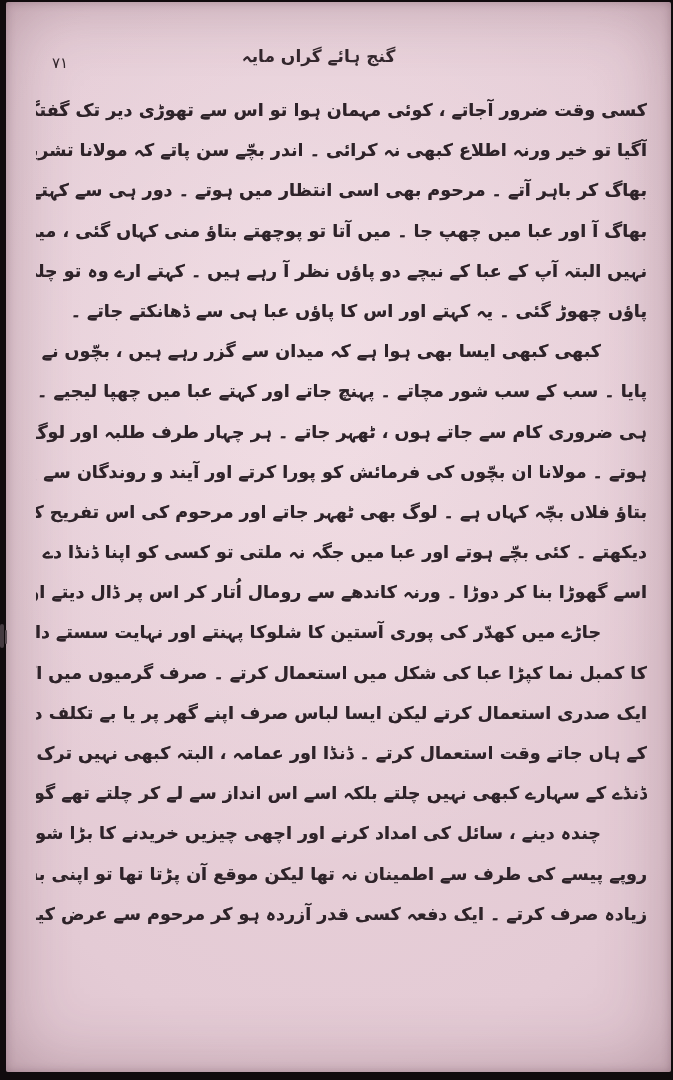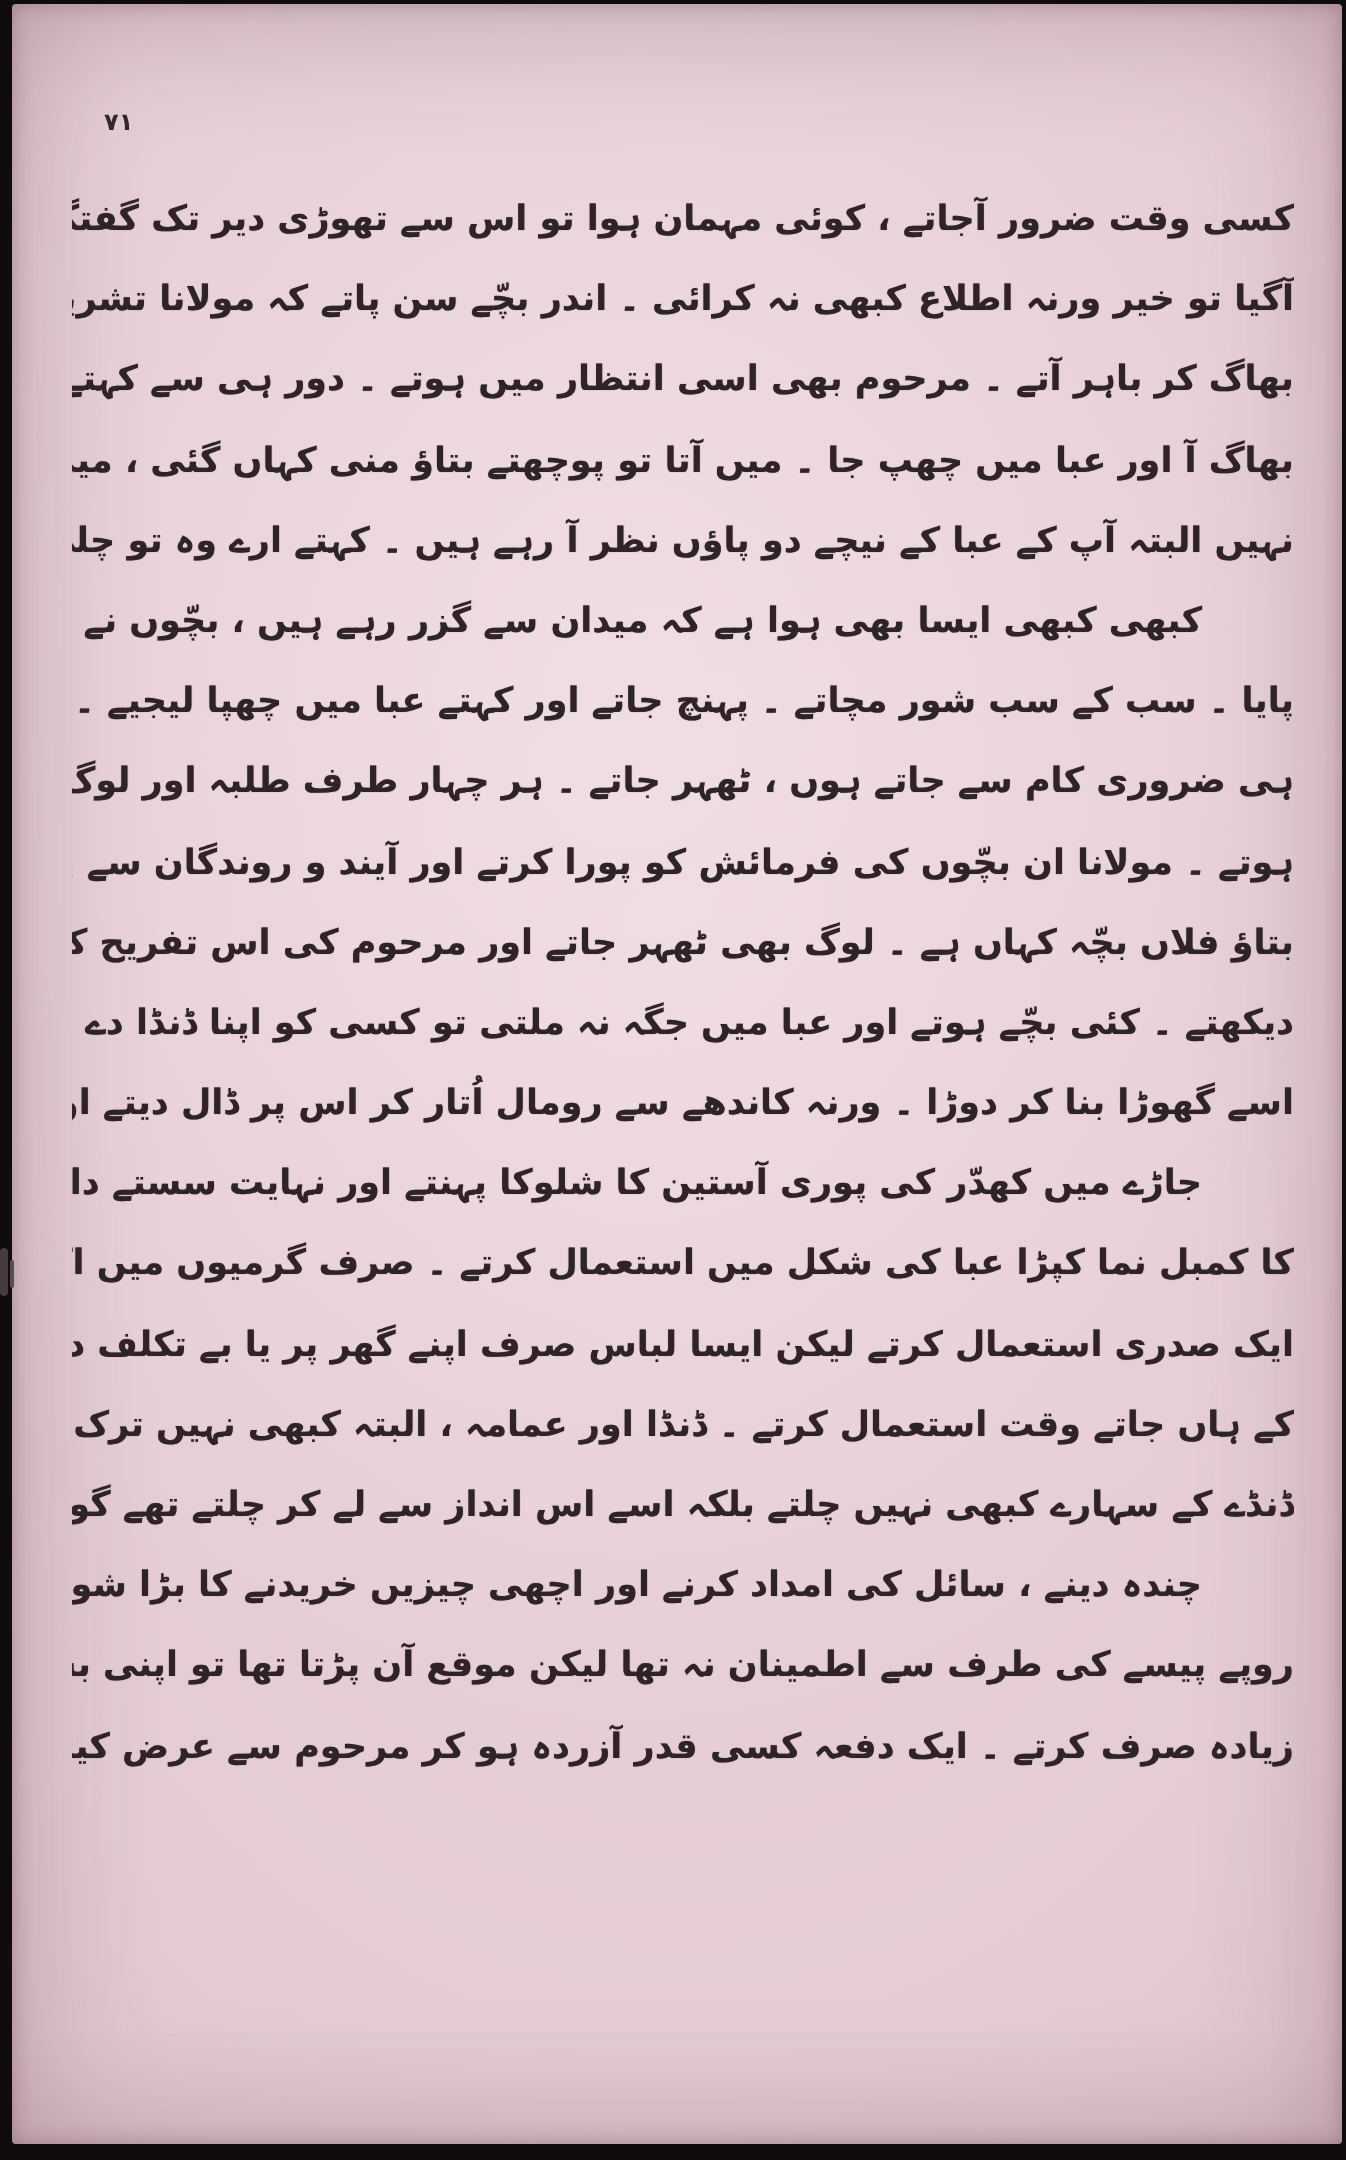--- a/index.html
+++ b/index.html
@@ -11,21 +11,21 @@
   .paper{
     position:absolute;left:6px;top:2px;right:2px;bottom:8px;
     background:
       radial-gradient(ellipse 120% 90% at 46% 32%, rgba(255,246,250,.35) 0%, rgba(255,246,250,0) 55%),
       radial-gradient(ellipse 140% 120% at 50% 45%, #ead2da 0%, #e4cbd5 45%, #d6bac6 75%, #bda0ae 96%, #a98d9b 100%);
     box-shadow: inset 0 0 70px rgba(92,52,66,.32), inset 0 0 10px rgba(60,30,42,.28);
     border-radius:2px;
   }
   .page-number{
     position:absolute;top:52px;left:46px;
-    font-size:12px;font-weight:700;color:#33272d;
+    font-size:15px;font-weight:400;color:#33272d;
     direction:rtl;
   }
   .page-title{
     position:absolute;top:44px;left:0;right:40px;
     text-align:center;
     font-size:17px;font-weight:700;color:#33272d;
     direction:rtl;
   }
   .text-block{
     position:absolute;top:88px;left:30px;right:24px;
@@ -55,26 +55,28 @@
   .edge-artifact2{
     position:absolute;left:5px;top:630px;width:2px;height:14px;
     background:#5a4c53;border-radius:2px;
   }
 </style>
 </head>
 <body>
 
 <div class="paper">
   <div class="page-number">۷۱</div>
+  <div class="page-title">گنج ہائے گراں مایہ</div>
   <div class="text-block">
       <div class="line">کسی وقت ضرور آجاتے ، کوئی مہمان ہوا تو اس سے تھوڑی دیر تک گفتگو کی ، میں</div>
       <div class="line">آگیا تو خیر ورنہ اطلاع کبھی نہ کرائی ۔ اندر بچّے سن پاتے کہ مولانا تشریف لائے ہیں</div>
       <div class="line">بھاگ کر باہر آتے ۔ مرحوم بھی اسی انتظار میں ہوتے ۔ دور ہی سے کہتے بھاگ آ</div>
       <div class="line">بھاگ آ اور عبا میں چھپ جا ۔ میں آتا تو پوچھتے بتاؤ منی کہاں گئی ، میں کہتا معلوم</div>
       <div class="line">نہیں البتہ آپ کے عبا کے نیچے دو پاؤں نظر آ رہے ہیں ۔ کہتے ارے وہ تو چلی گئی اپنے</div>
+      <div class="line end">پاؤں چھوڑ گئی ۔ یہ کہتے اور اس کا پاؤں عبا ہی سے ڈھانکتے جاتے ۔</div>
       <div class="line indent">کبھی کبھی ایسا بھی ہوا ہے کہ میدان سے گزر رہے ہیں ، بچّوں نے دیکھ</div>
       <div class="line">پایا ۔ سب کے سب شور مچاتے ۔ پہنچ جاتے اور کہتے عبا میں چھپا لیجیے ۔ مولانا کتنے</div>
       <div class="line">ہی ضروری کام سے جاتے ہوں ، ٹھہر جاتے ۔ ہر چہار طرف طلبہ اور لوگ آتے جاتے</div>
       <div class="line">ہوتے ۔ مولانا ان بچّوں کی فرمائش کو پورا کرتے اور آیند و روندگان سے پوچھتے</div>
       <div class="line">بتاؤ فلاں بچّہ کہاں ہے ۔ لوگ بھی ٹھہر جاتے اور مرحوم کی اس تفریح کا تماشا</div>
       <div class="line">دیکھتے ۔ کئی بچّے ہوتے اور عبا میں جگہ نہ ملتی تو کسی کو اپنا ڈنڈا دے دیتے کہ لے</div>
       <div class="line">اسے گھوڑا بنا کر دوڑا ۔ ورنہ کاندھے سے رومال اُتار کر اس پر ڈال دیتے اور</div>
       <div class="line indent">جاڑے میں کھدّر کی پوری آستین کا شلوکا پہنتے اور نہایت سستے داموں</div>
       <div class="line">کا کمبل نما کپڑا عبا کی شکل میں استعمال کرتے ۔ صرف گرمیوں میں اکثر لمبے کُرتے پر</div>
       <div class="line">ایک صدری استعمال کرتے لیکن ایسا لباس صرف اپنے گھر پر یا بے تکلف دوستوں</div>

